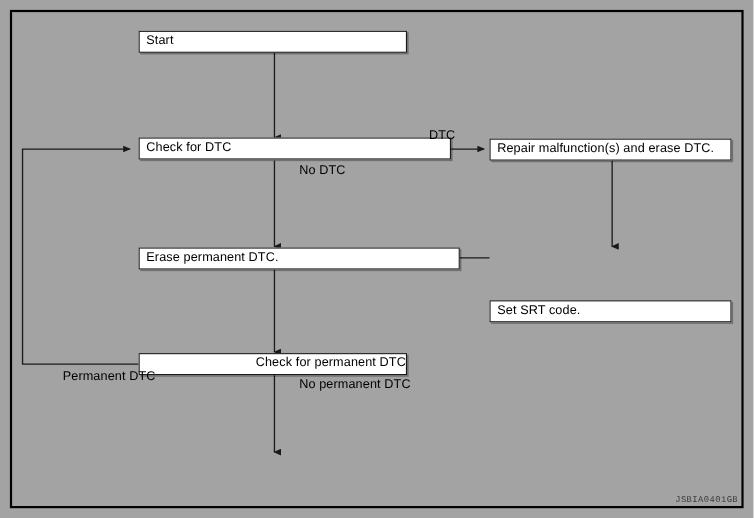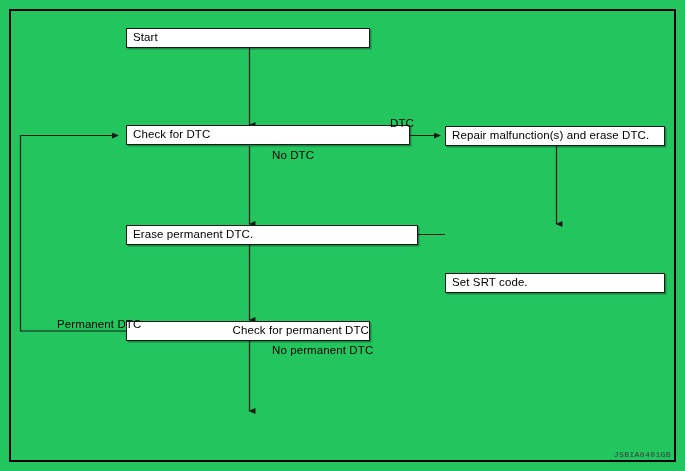--- a/index.html
+++ b/index.html
@@ -7,21 +7,21 @@
     padding: 0;
     background: #ffffff;
   }
   body {
     font-family: "Liberation Sans", sans-serif;
   }
   #canvas {
     position: relative;
     width: 685px;
     height: 471px;
-    background: #22c55e;
+    background: #a3a3a3;
     overflow: hidden;
   }
   #frame {
     position: absolute;
     left: 9px;
     top: 9px;
     width: 667px;
     height: 453px;
     border: 2px solid #000000;
     box-sizing: border-box;
@@ -131,19 +131,19 @@
 
   <div class="node" style="left:126px; top:320.5px; width:244px;justify-content:flex-end;">
     <span class="label">Check for permanent DTC</span>
   </div>
 
 
   <span class="edge-label" style="left:374px; top:118px;">DTC</span>
 
   <span class="edge-label" style="left:256px; top:150px;">No DTC</span>
 
-  <span class="edge-label" style="left:41px; top:319px;text-align:right;">Permanent DTC</span>
+  <span class="edge-label" style="left:41px; top:337px;text-align:right;">Permanent DTC</span>
 
   <span class="edge-label" style="left:256px; top:345px;">No permanent DTC</span>
 
   <div id="watermark">JSBIA0401GB</div>
 
 </div>
 
 </body></html>

